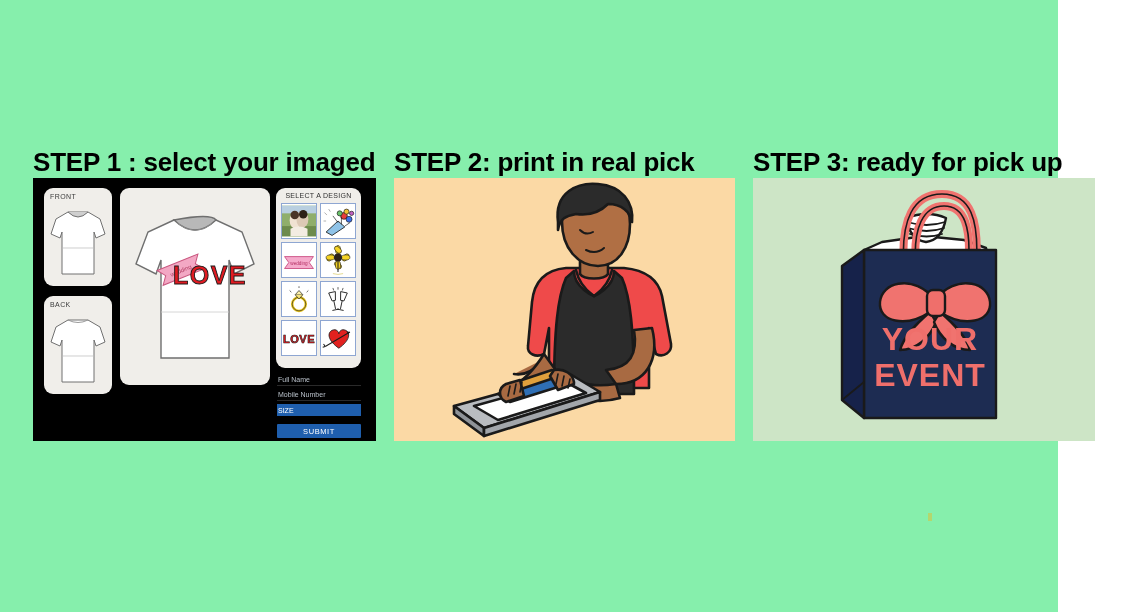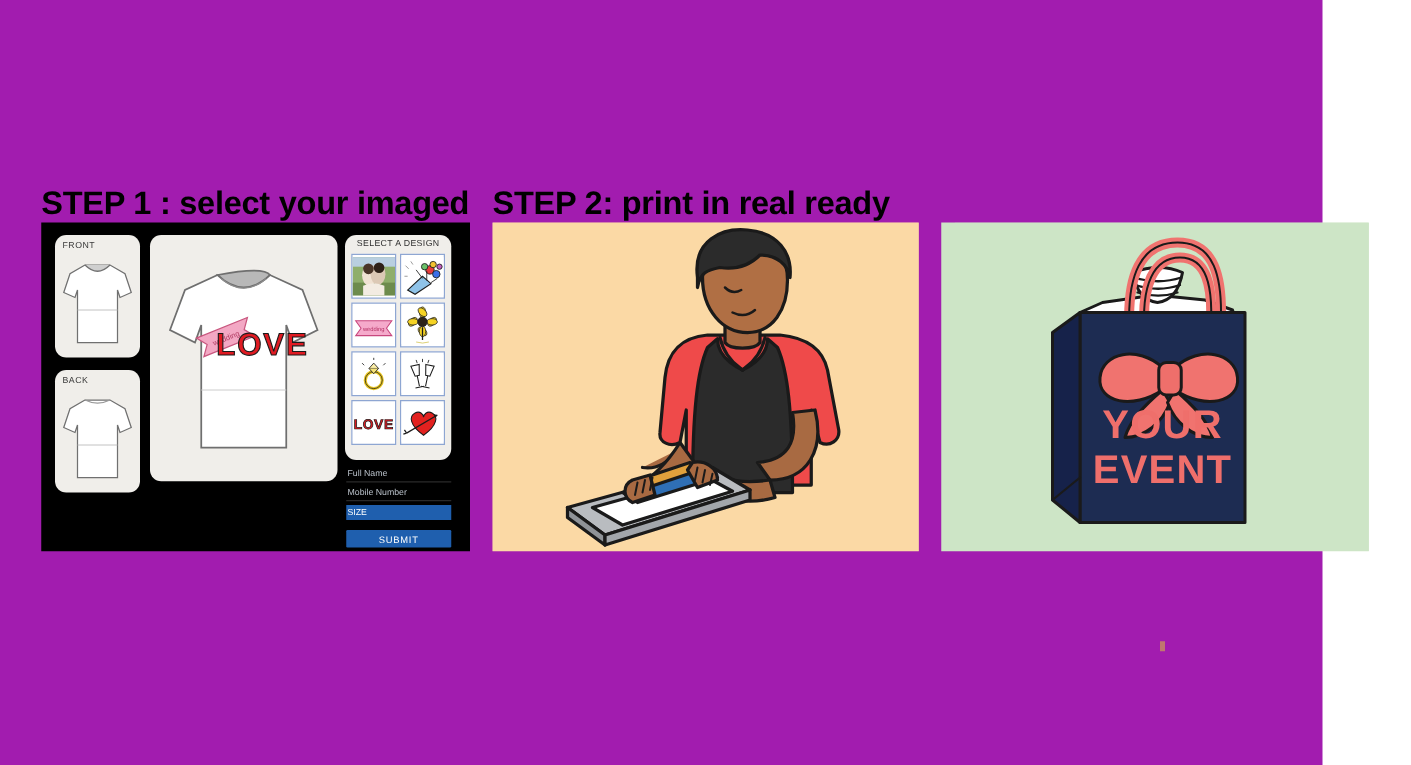--- a/index.html
+++ b/index.html
@@ -2,21 +2,21 @@
 <html><head>
 <meta charset="utf-8">
 <style>
   * { box-sizing: border-box; margin: 0; padding: 0; }
   html, body {
     width: 1129px; height: 612px;
     background: #ffffff;
     font-family: "Liberation Sans", sans-serif;
     overflow: hidden;
   }
-  .stage { position: relative; width: 1058px; height: 612px; background: #a21caf; }
+  .stage { position: relative; width: 1058px; height: 612px; background: #86efac; }
 
   
   .step-title {
     position: absolute;
     font-family: "Liberation Sans", sans-serif;
     font-weight: bold;
     font-size: 26px;
     letter-spacing: -0.2px;
     color: #000;
     white-space: nowrap;
@@ -99,21 +99,22 @@
     position: absolute; left: 928px; top: 513px;
     width: 4px; height: 8px; background: #d8c23a; opacity: .55;
   }
 </style>
 </head>
 <body>
 
 <div class="stage">
 
   <div class="step-title" id="title1">STEP 1 : select your imaged</div>
-  <div class="step-title" id="title2">STEP 2: print in real ready</div>
+  <div class="step-title" id="title2">STEP 2: print in real pick</div>
+  <div class="step-title" id="title3">STEP 3: ready for pick up</div>
 
   <div class="panel" id="panel1">
     <div class="kiosk">
 
       <div class="card" id="thumbFront">
         <div class="thumb-label">FRONT</div>
         <svg class="tee-thumb" viewBox="0 0 60 76">
           <path d="M20 8 L8 15 L3 30 L12 34 L14 28 L14 70 L46 70 L46 28 L48 34 L57 30 L52 15 L40 8 Z" fill="#ffffff" stroke="#707070" stroke-width="1"></path>
           <path d="M20 8 q10 10 20 0" fill="#cfcfcf" stroke="#707070" stroke-width="1"></path>
           <path d="M14 44 L46 44" stroke="#b9b9b9" stroke-width="0.7" fill="none"></path>

